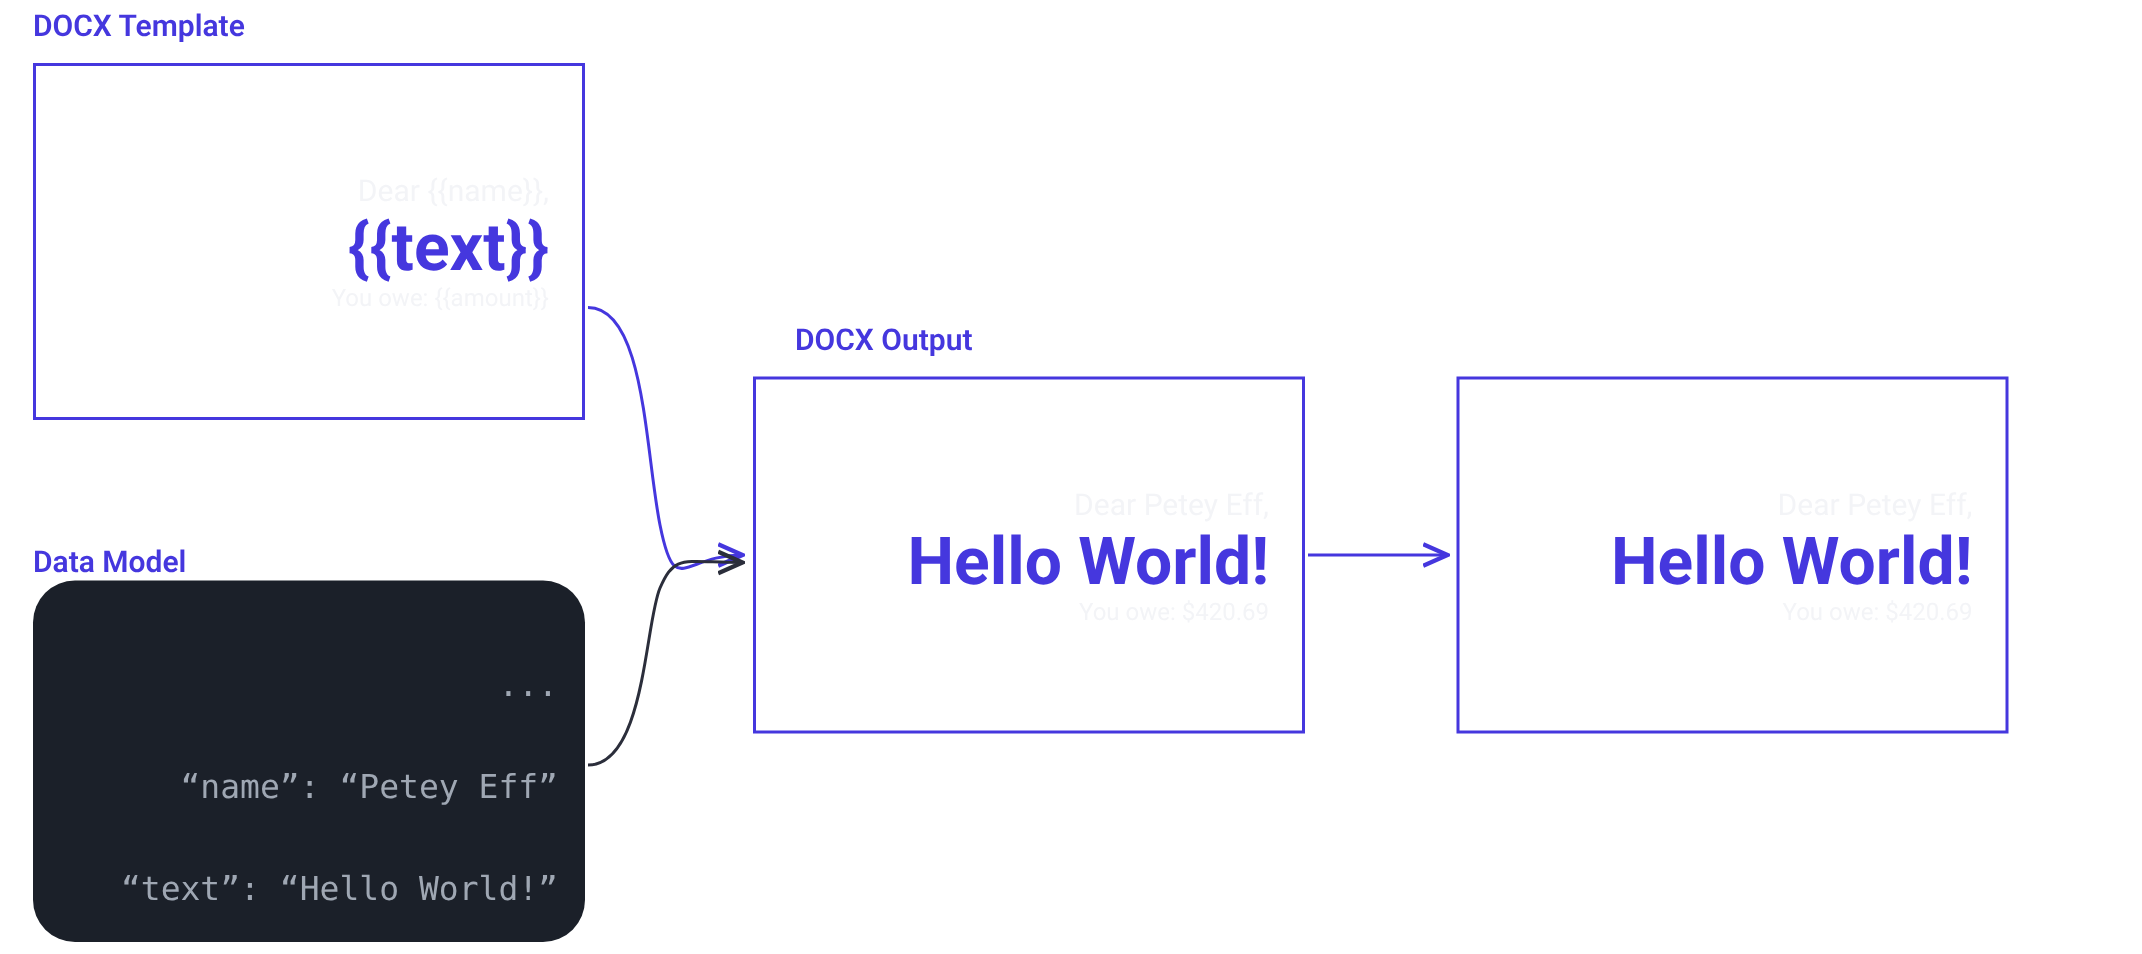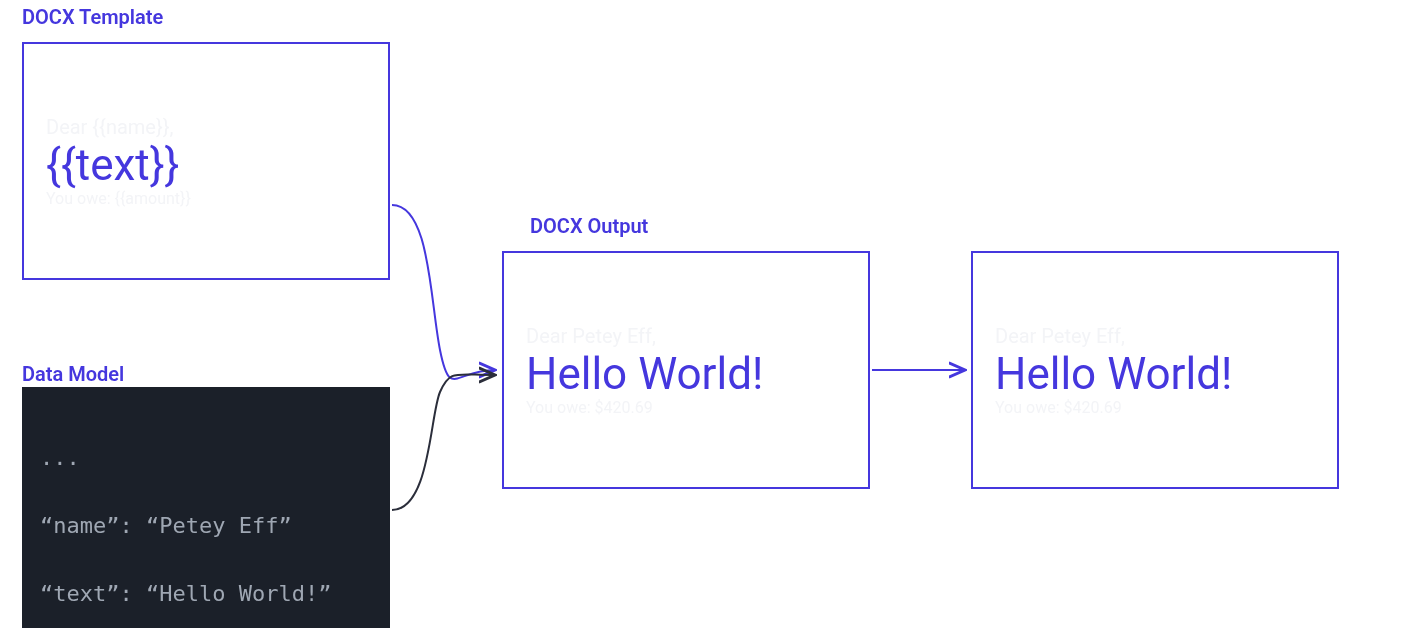--- a/index.html
+++ b/index.html
@@ -13,20 +13,21 @@
     padding: 0;
     background: #ffffff;
     width: 1428px;
     height: 636px;
     font-family: -apple-system, BlinkMacSystemFont, "Segoe UI", Roboto, Helvetica, Arial, sans-serif;
   }
   .canvas {
     position: relative;
     width: 1428px;
     height: 636px;
+    text-align: right;
   }
 
   
   .label {
     position: absolute;
     font-size: 20px;
     font-weight: 600;
     color: var(--violet);
     white-space: nowrap;
   }
@@ -64,32 +65,33 @@
     left: 22px; top: 387px; width: 368px; height: 241px;
     background: var(--dark-slate);
     color: var(--slate-text);
     box-sizing: border-box;
     padding: 20px 18px 12px 18px;
     font-family: ui-monospace, SFMono-Regular, Menlo, Consolas, monospace;
     font-size: 22px;
     line-height: 1.55;
     white-space: pre;
     overflow: hidden;
+    border-radius: 28px;
   }
 
   
   .doc-faint {
     color: #F3F4F7;   
     font-size: 20px;
     line-height: 1.35;
     margin: 0;
   }
   .doc-bold {
     color: var(--violet);
-    font-weight: 400;
+    font-weight: 700;
     font-size: 44px;
     line-height: 1.0;
     margin: 2px 0;
   }
   .doc-small-faint {
     color: #F3F4F7;
     font-size: 16px;
     margin: 0;
   }
 

